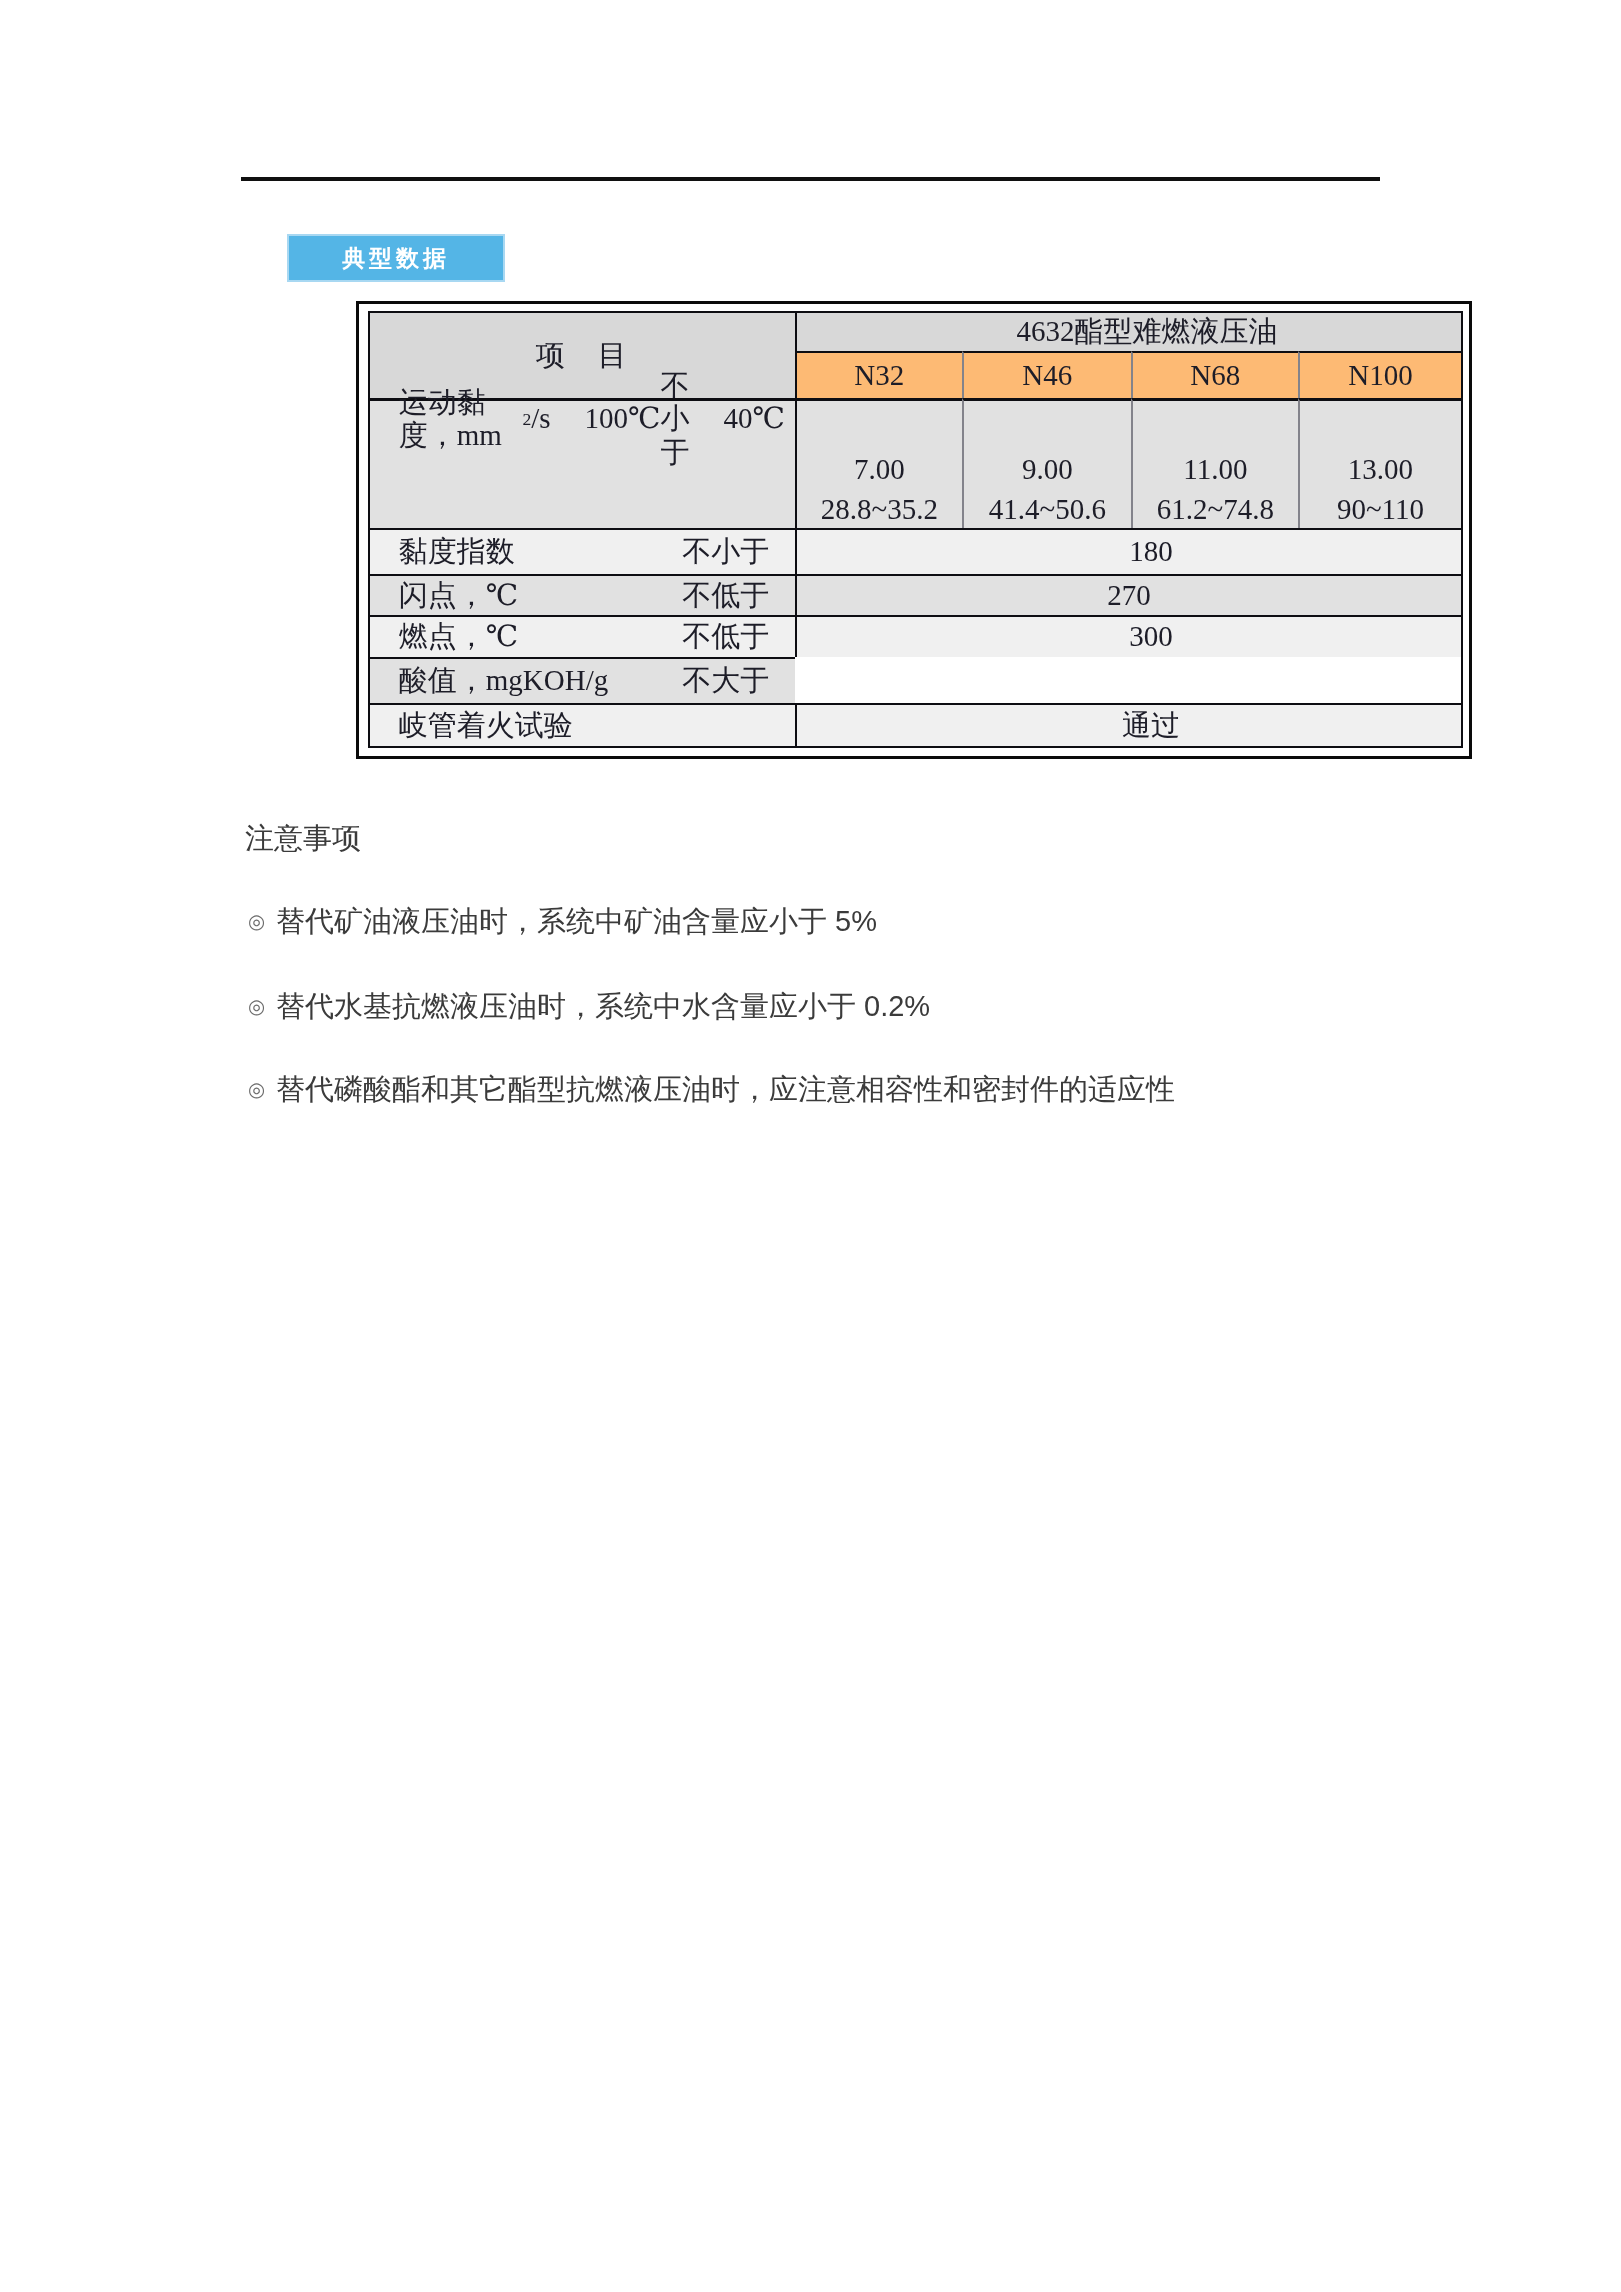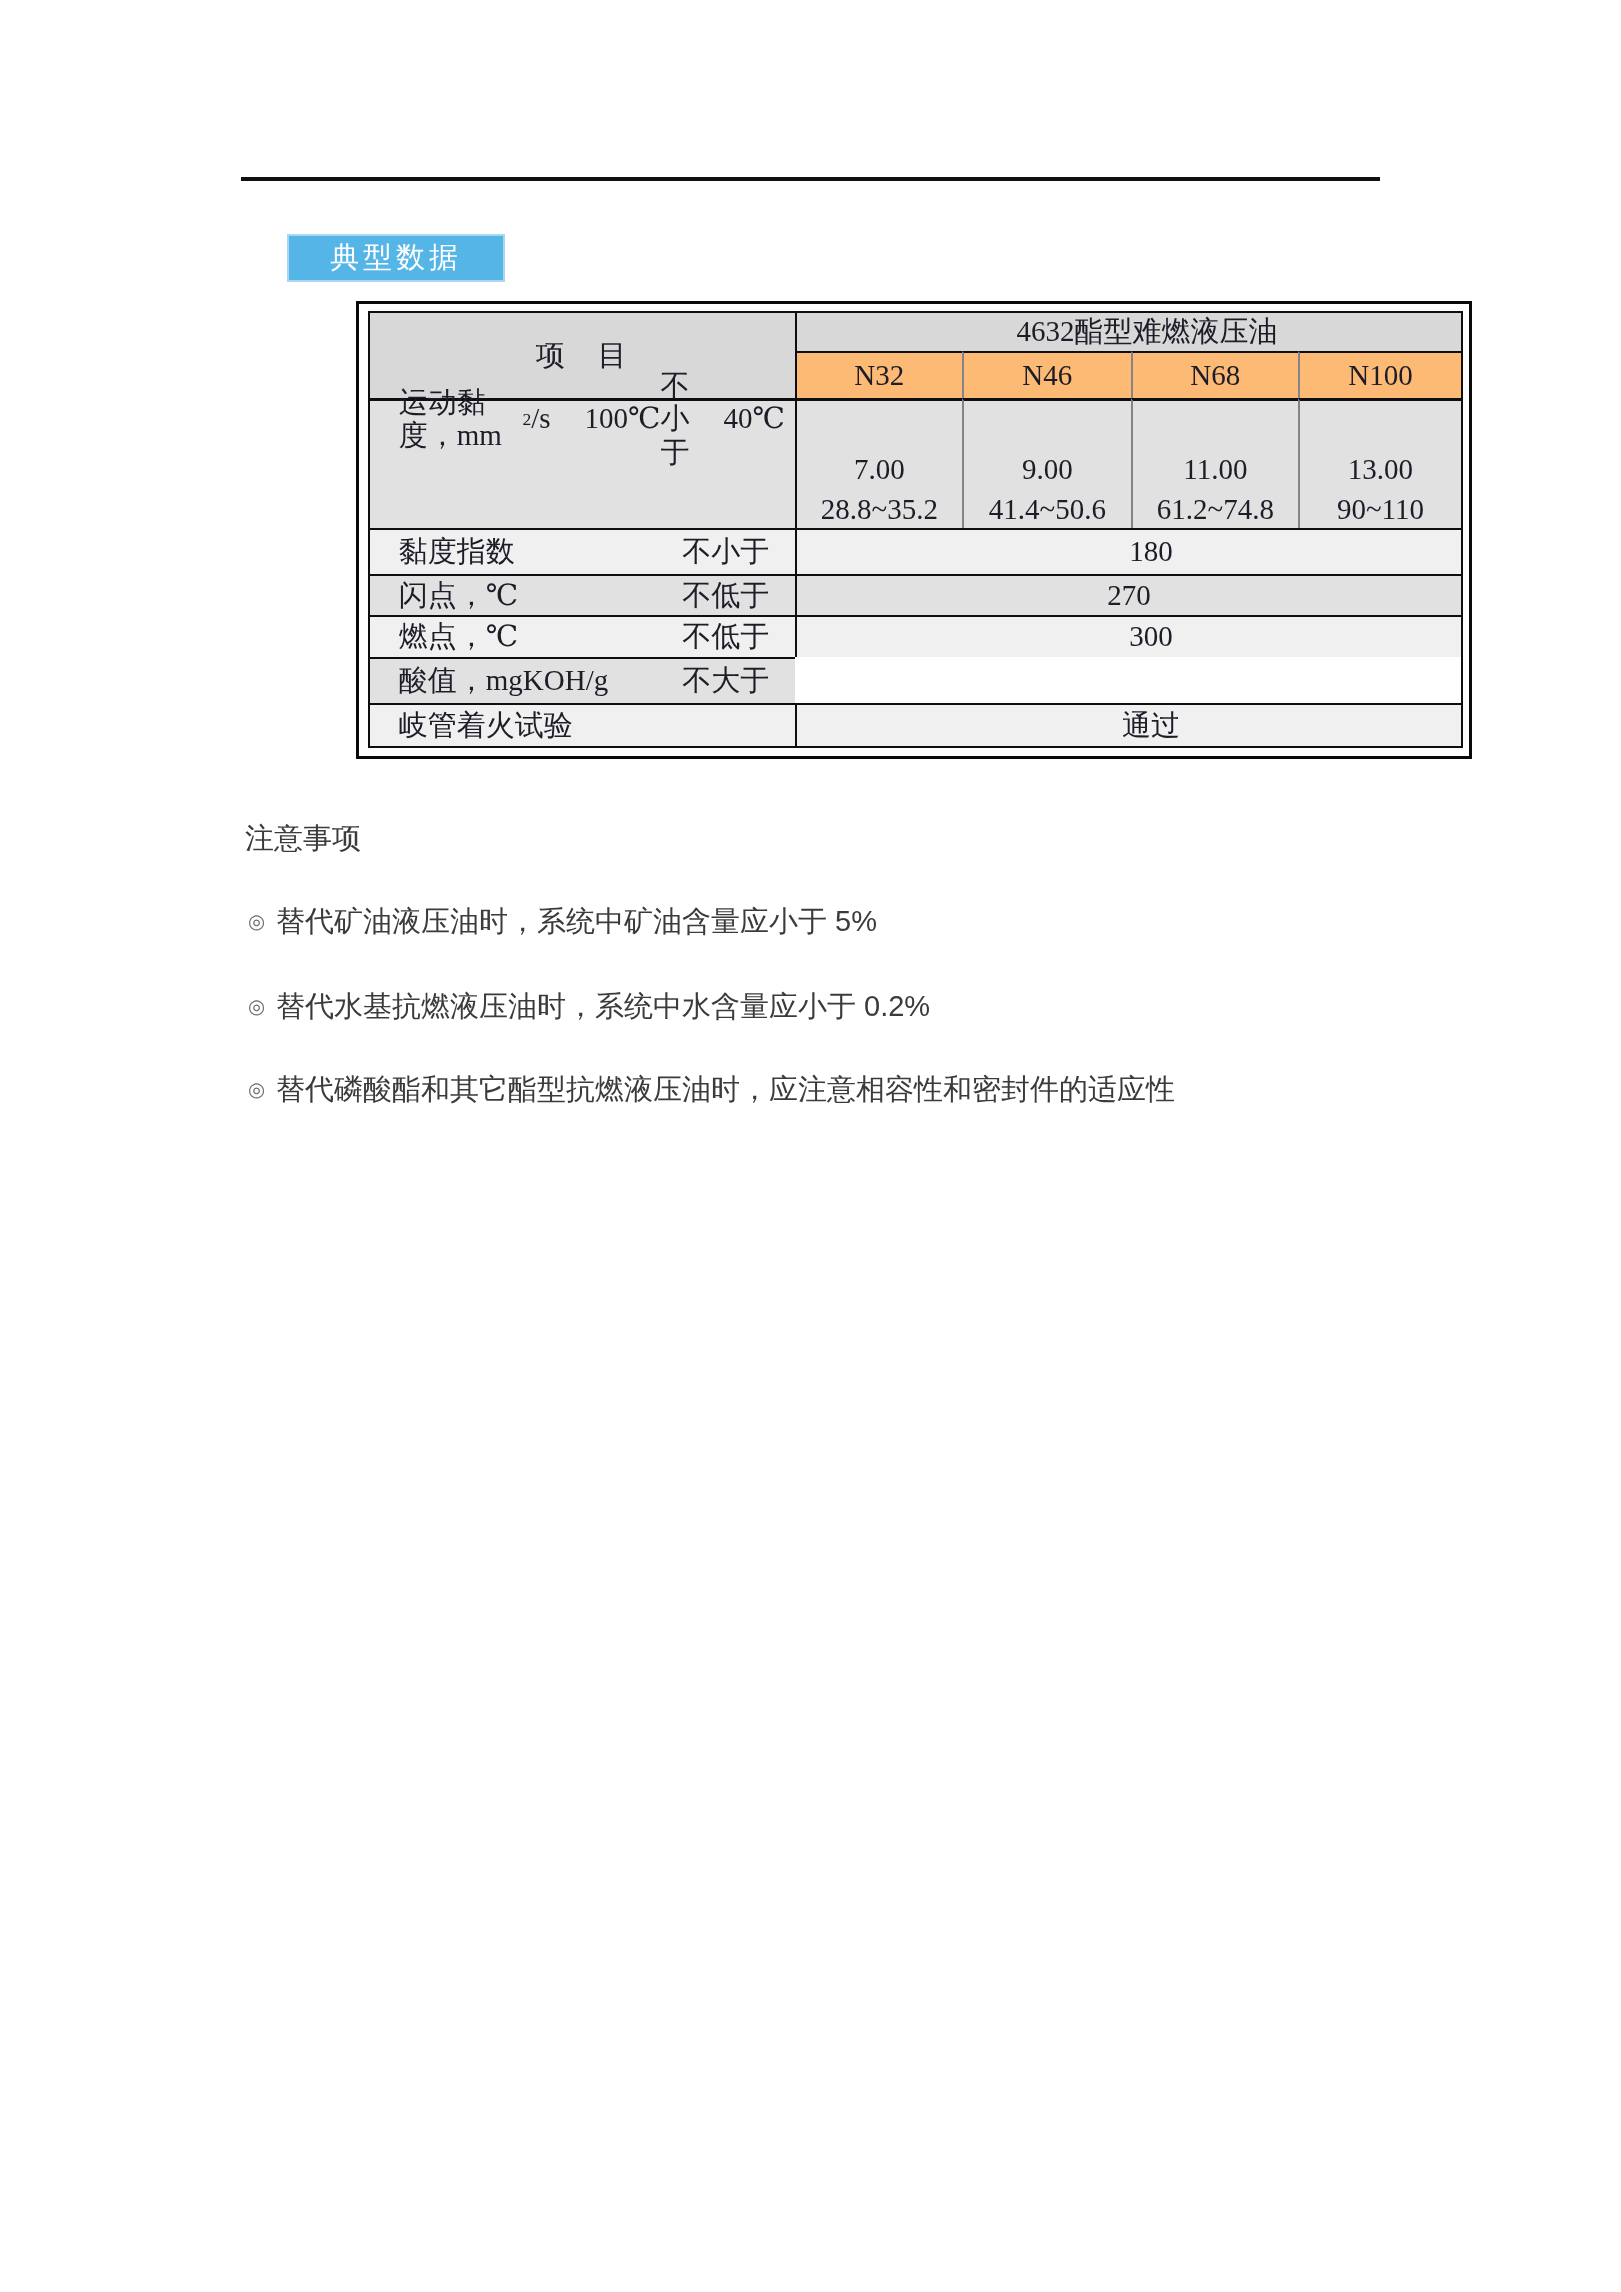--- a/index.html
+++ b/index.html
@@ -12,21 +12,21 @@
   
   .top-rule { position:absolute; left:241px; top:177px; width:1139px; height:3.9px; background:#101010; }
 
   
   .badge {
     position:absolute; left:287px; top:234px; width:218px; height:48px;
     background:#54b5e6; border:2.9px solid #a8d8f2;
     display:flex; align-items:center; justify-content:center;
   }
   .badge span {
-    color:#ffffff; font-size:29px; font-weight:normal; letter-spacing:3.9px;
+    color:#ffffff; font-size:23px; font-weight:bold; letter-spacing:3.9px;
     font-family:"Liberation Sans", sans-serif;
   }
 
   
   .table-outer {
     position:absolute; left:356px; top:301px; width:1116px; height:458px;
     border:3.9px solid #0a0a0a; background:#ffffff;
   }
   .tbl {
     position:absolute; left:8.8px; top:6.9px; right:5.9px; bottom:7.8px;

